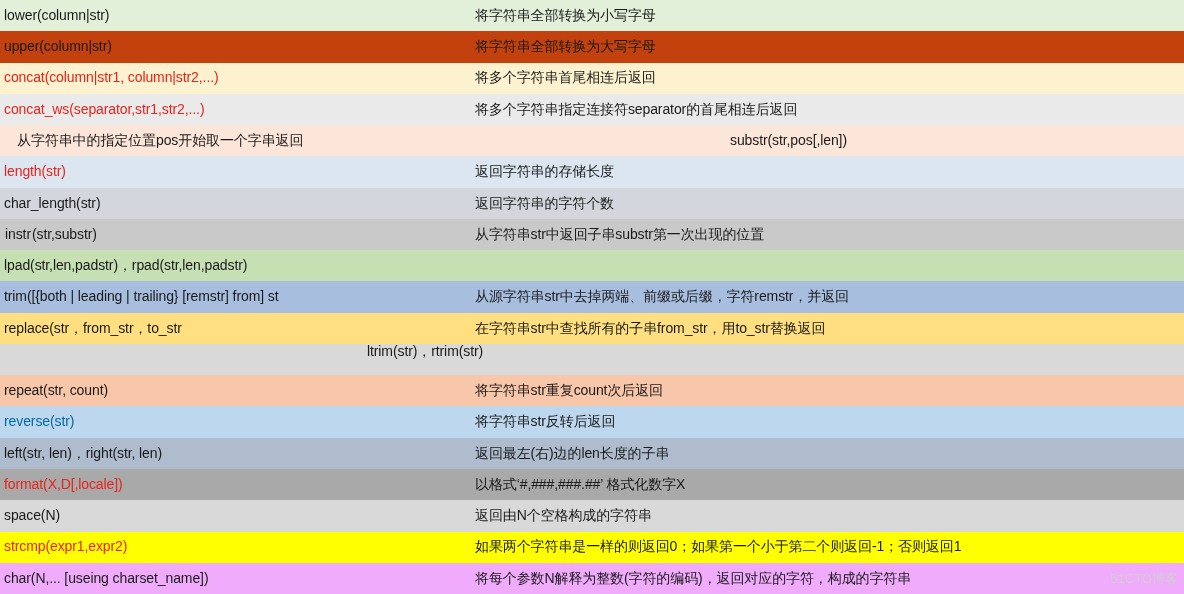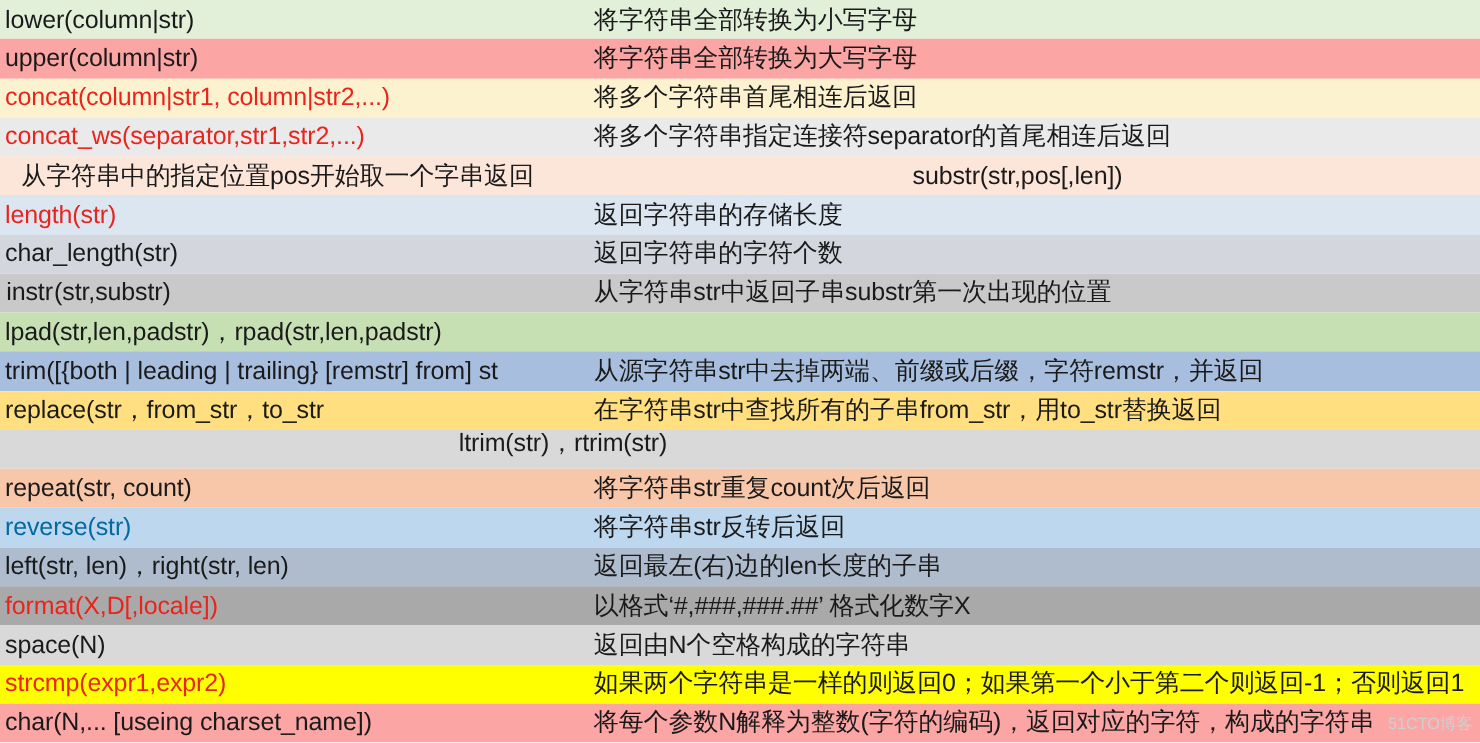--- a/index.html
+++ b/index.html
@@ -22,21 +22,21 @@
     position: relative;
   }
   .row {
     flex: 1 1 0;
     display: flex;
     align-items: center;
     min-height: 0;
     position: relative;
   }
   .cell {
-    font-size: 20px;
+    font-size: 14px;
     line-height: 1.1;
     color: #1a1a1a;
     white-space: nowrap;
     overflow: hidden;
     letter-spacing: -0.1px;
   }
   .cell-syntax {
     width: 458px;
     flex: 0 0 458px;
     padding-left: 4px;
@@ -64,21 +64,21 @@
 </style>
 </head>
 <body>
 
 <div id="func-table">
 
   <div class="row" style="background: rgb(226, 239, 217);">
       <div class="cell cell-syntax" style="color: rgb(26, 26, 26);">lower(column|str)</div>
       <div class="cell cell-desc">将字符串全部转换为小写字母</div>
     </div>
-    <div class="row" style="background: #fca5a5;">
+    <div class="row" style="background: #c2410c;">
       <div class="cell cell-syntax" style="color: rgb(26, 26, 26);">upper(column|str)</div>
       <div class="cell cell-desc">将字符串全部转换为大写字母</div>
     </div>
     <div class="row" style="background: rgb(253, 242, 207);">
       <div class="cell cell-syntax" style="color: rgb(232, 36, 28);">concat(column|str1, column|str2,...)</div>
       <div class="cell cell-desc">将多个字符串首尾相连后返回</div>
     </div>
     <div class="row" style="background: rgb(234, 234, 234);">
       <div class="cell cell-syntax" style="color: rgb(232, 36, 28);">concat_ws(separator,str1,str2,...)</div>
       <div class="cell cell-desc">将多个字符串指定连接符separator的首尾相连后返回</div>
@@ -131,18 +131,18 @@
       <div class="cell cell-desc">以格式‘#,###,###.##’ 格式化数字X</div>
     </div>
     <div class="row" style="background: rgb(217, 217, 217);">
       <div class="cell cell-syntax" style="color: rgb(26, 26, 26);">space(N)</div>
       <div class="cell cell-desc">返回由N个空格构成的字符串</div>
     </div>
     <div class="row" style="background: rgb(255, 255, 0);">
       <div class="cell cell-syntax" style="color: rgb(232, 36, 28);">strcmp(expr1,expr2)</div>
       <div class="cell cell-desc">如果两个字符串是一样的则返回0；如果第一个小于第二个则返回-1；否则返回1</div>
     </div>
-    <div class="row" style="background: #fca5a5;">
+    <div class="row" style="background: #f0abfc;">
       <div class="cell cell-syntax" style="color: rgb(26, 26, 26);">char(N,... [useing  charset_name])</div>
       <div class="cell cell-desc">将每个参数N解释为整数(字符的编码)，返回对应的字符，构成的字符串</div>
     </div>
     <div class="watermark">51CTO博客</div>
 </div>
 
 </body></html>

